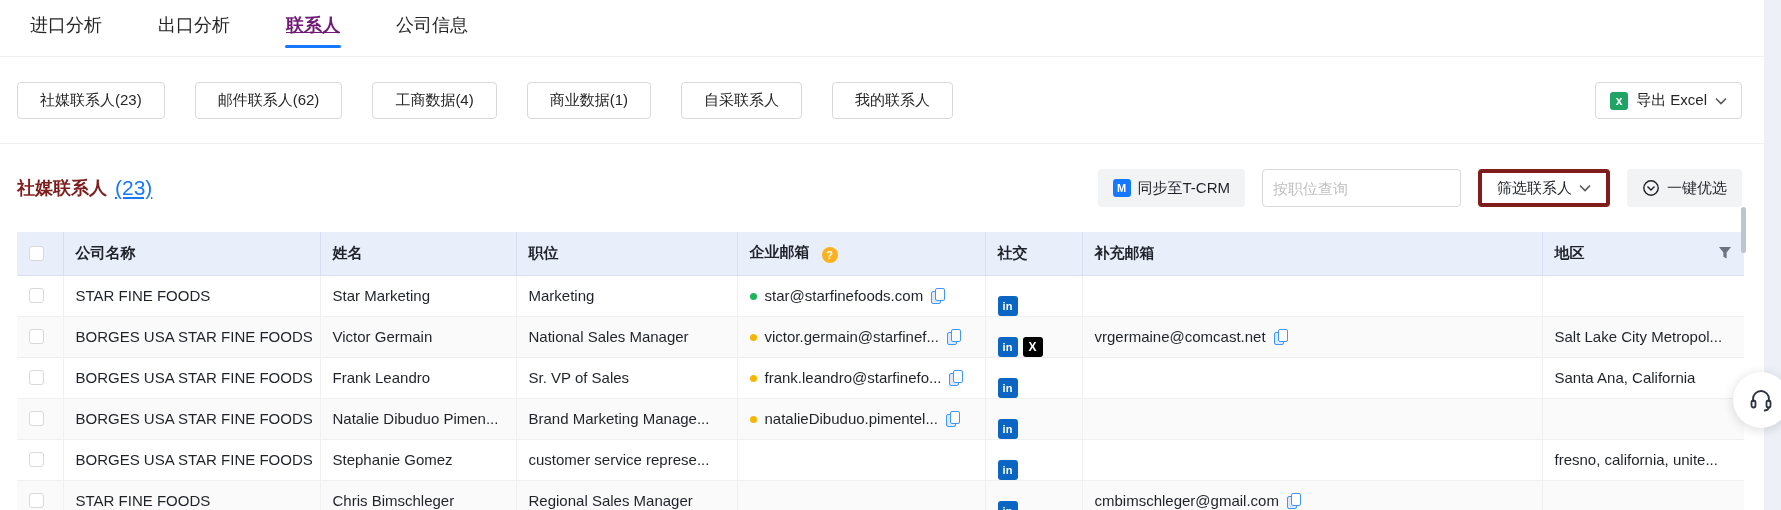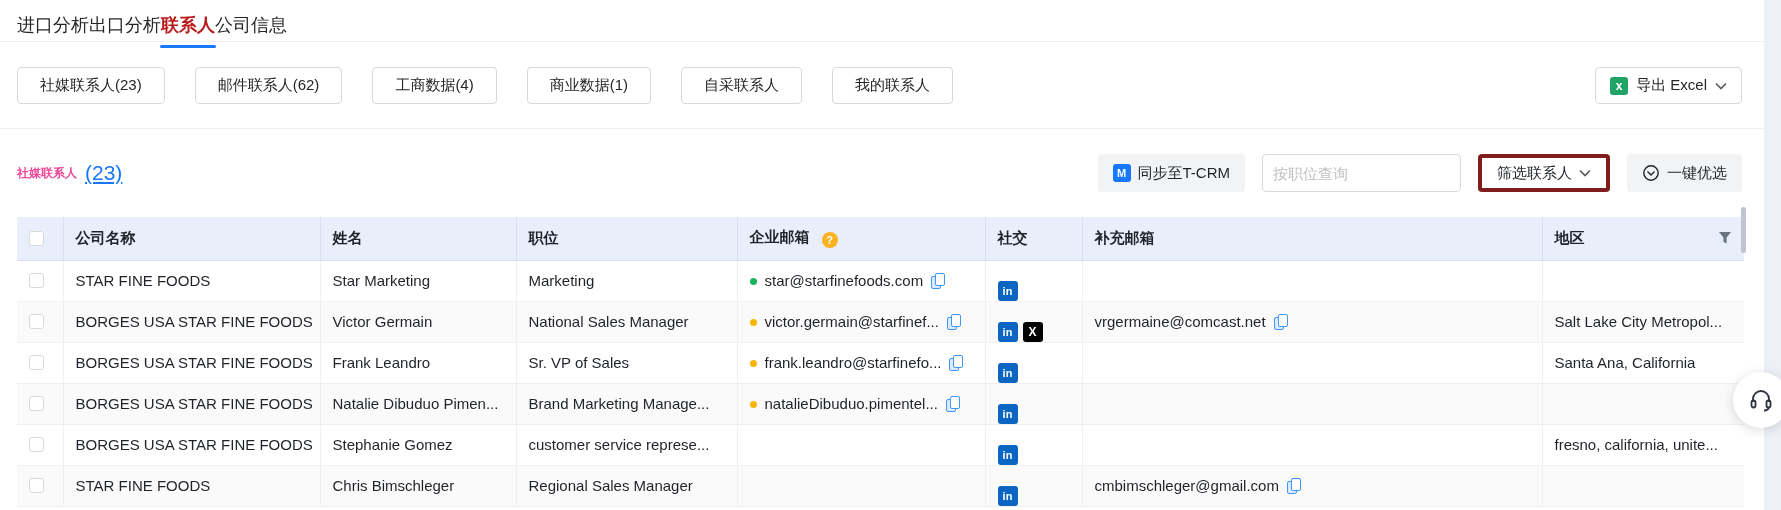--- a/index.html
+++ b/index.html
@@ -1,42 +1,42 @@
 <!DOCTYPE html>
 <html><head>
 <meta charset="utf-8">
 <style>
   * { margin:0; padding:0; box-sizing:border-box; }
   html,body { width:1781px; height:510px; overflow:hidden; background:#fff;
     font-family:"Liberation Sans","DejaVu Sans",sans-serif; color:#1f2329; }
 
   
-  .tabbar { display:flex; align-items:flex-start; padding:0 0 0 17px;
-    height:42px; border-bottom:1px solid #f0f0f0; }
+  .tabbar { display:flex; align-items:flex-start; gap:56px; padding:0 0 0 30px;
+    height:57px; border-bottom:1px solid #f0f0f0; }
   .tab { position:relative; font-size:18px; line-height:50px; color:#262626; cursor:pointer; }
-  .tab.active { color:#b91c1c; font-weight:bold; }
+  .tab.active { color:#701a75; font-weight:bold;text-decoration:underline; }
   .tab.active::after { content:""; position:absolute; left:50%; transform:translateX(-50%);
     bottom:2px; width:56px; height:3px; background:#1677ff; border-radius:2px; }
 
   
   .filter-row { display:flex; align-items:center; gap:30px; padding:0 17px; height:87px;
     position:relative; border-bottom:1px solid #f0f0f0; }
   .filter-btn { height:37px; padding:0 22px; background:#fff; border:1px solid #d9d9d9;
     border-radius:4px; font-size:15px; color:#262626; display:flex; align-items:center; cursor:pointer; }
   .export-btn { position:absolute; right:39px; top:25px; height:37px; padding:0 14px;
     background:#fff; border:1px solid #d9d9d9; border-radius:4px; display:flex; align-items:center;
     gap:8px; font-size:15px; color:#262626; cursor:pointer; }
   .excel-ic { width:18px; height:18px; background:#21a366; border-radius:3px; color:#fff;
     font-size:12px; font-weight:bold; display:flex; align-items:center; justify-content:center; position:relative; }
   .excel-ic::after { content:""; position:absolute; right:-4px; top:2px; width:7px; height:14px;
     background:#e8f3ee; border:1px solid #bfd9cd; border-radius:1px; z-index:-1; }
 
   
   .section-row { display:flex; align-items:center; padding:0 39px 0 17px; height:88px; }
-  .section-title { font-size:12px; font-weight:bold; color:#ec4899; }
+  .section-title { font-size:18px; font-weight:bold; color:#7f1d1d; }
   .section-count { font-size:21px; color:#1677ff; margin-left:8px;text-decoration:underline; }
   .tools { margin-left:auto; display:flex; align-items:center; gap:17px; }
   .tool-btn { height:38px; border-radius:4px; display:flex; align-items:center; gap:7px;
     font-size:15px; color:#1f2329; padding:0 15px; cursor:pointer; }
   .tool-btn.gray { background:#f2f3f5; border:none; }
   .tool-btn.white { background:#fff; border:4px solid #7f1d1d; }
   .tcrm-ic { width:18px; height:18px; background:#1677ff; border-radius:3px; color:#fff;
     font-size:11px; font-weight:bold; display:flex; align-items:center; justify-content:center; }
   .search-box { width:199px; height:38px; border:1px solid #d9d9d9; border-radius:4px;
     display:flex; align-items:center; padding:0 10px; background:#fff; }

